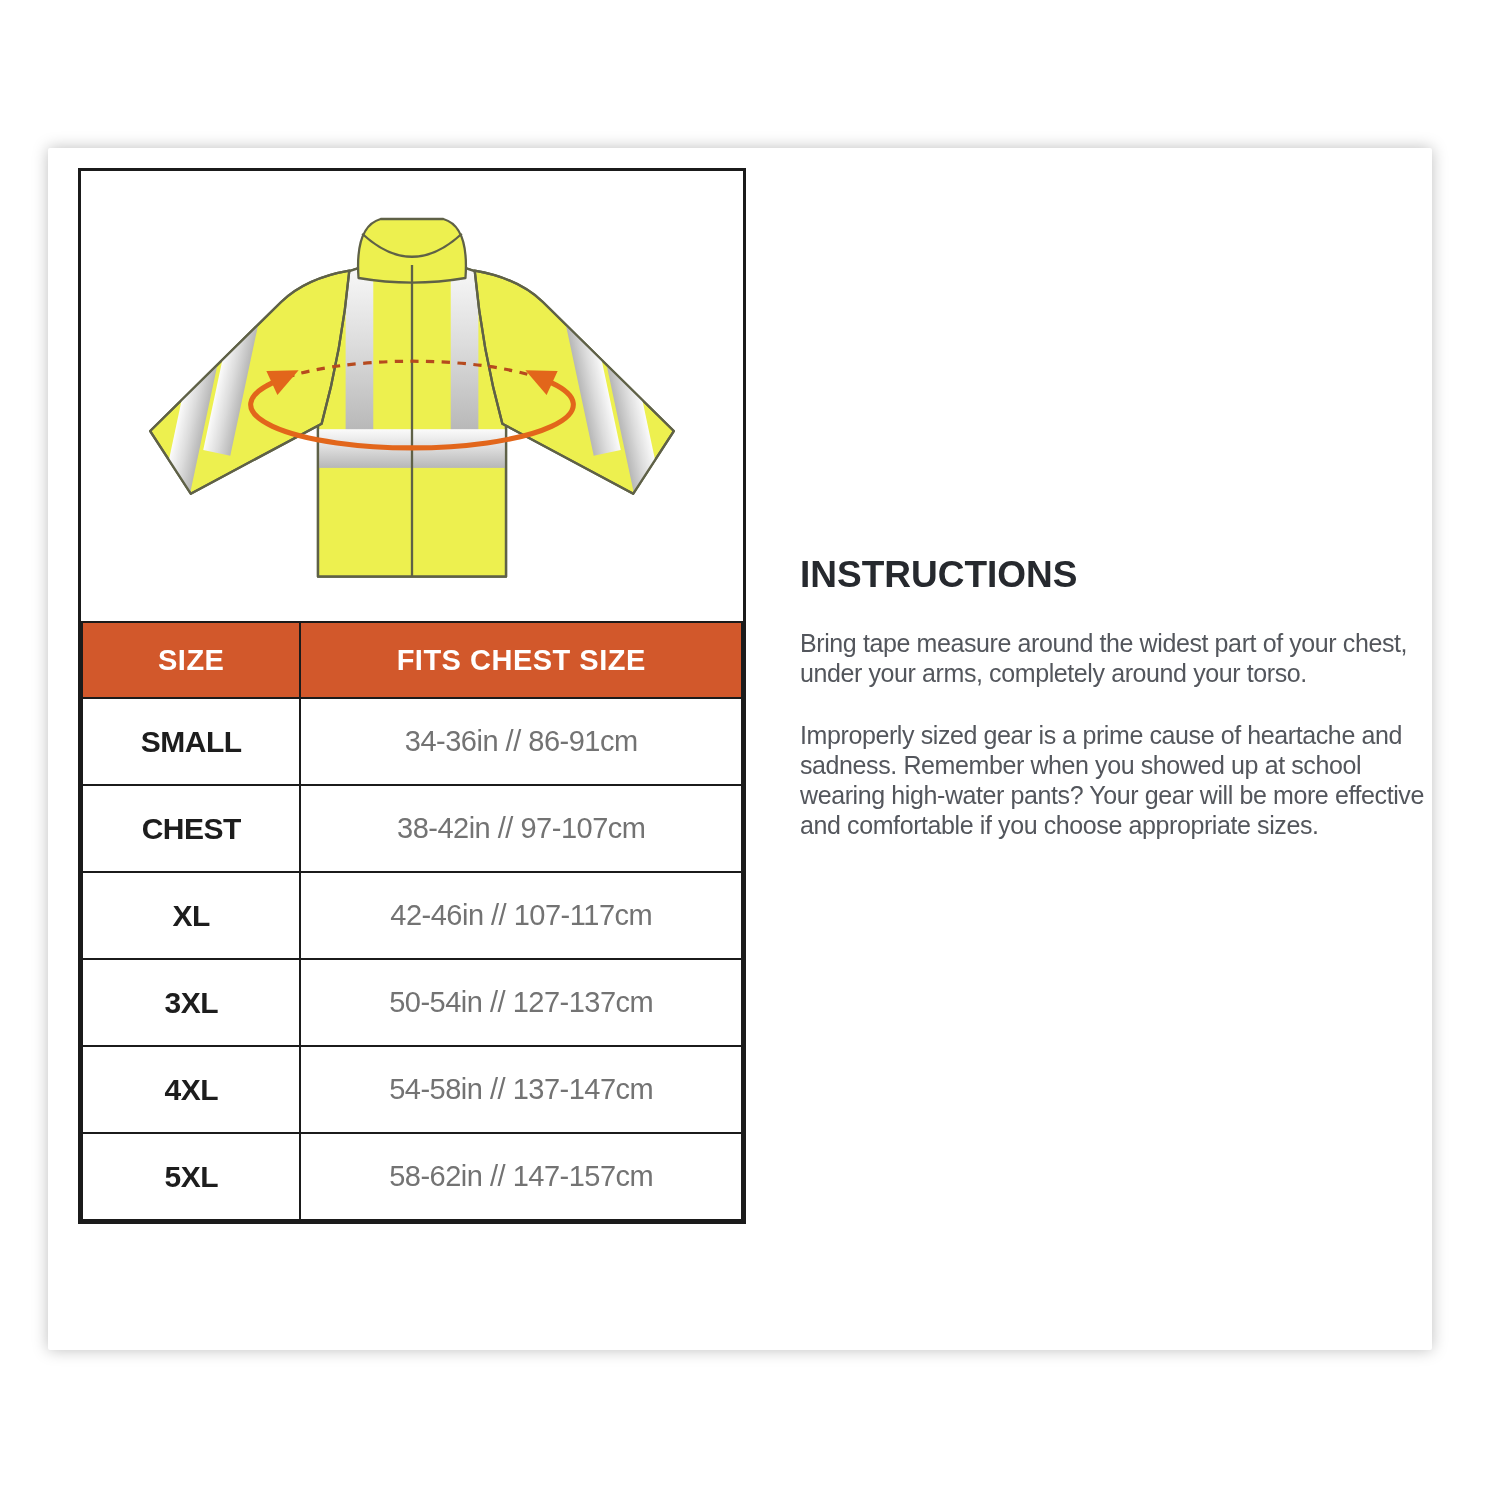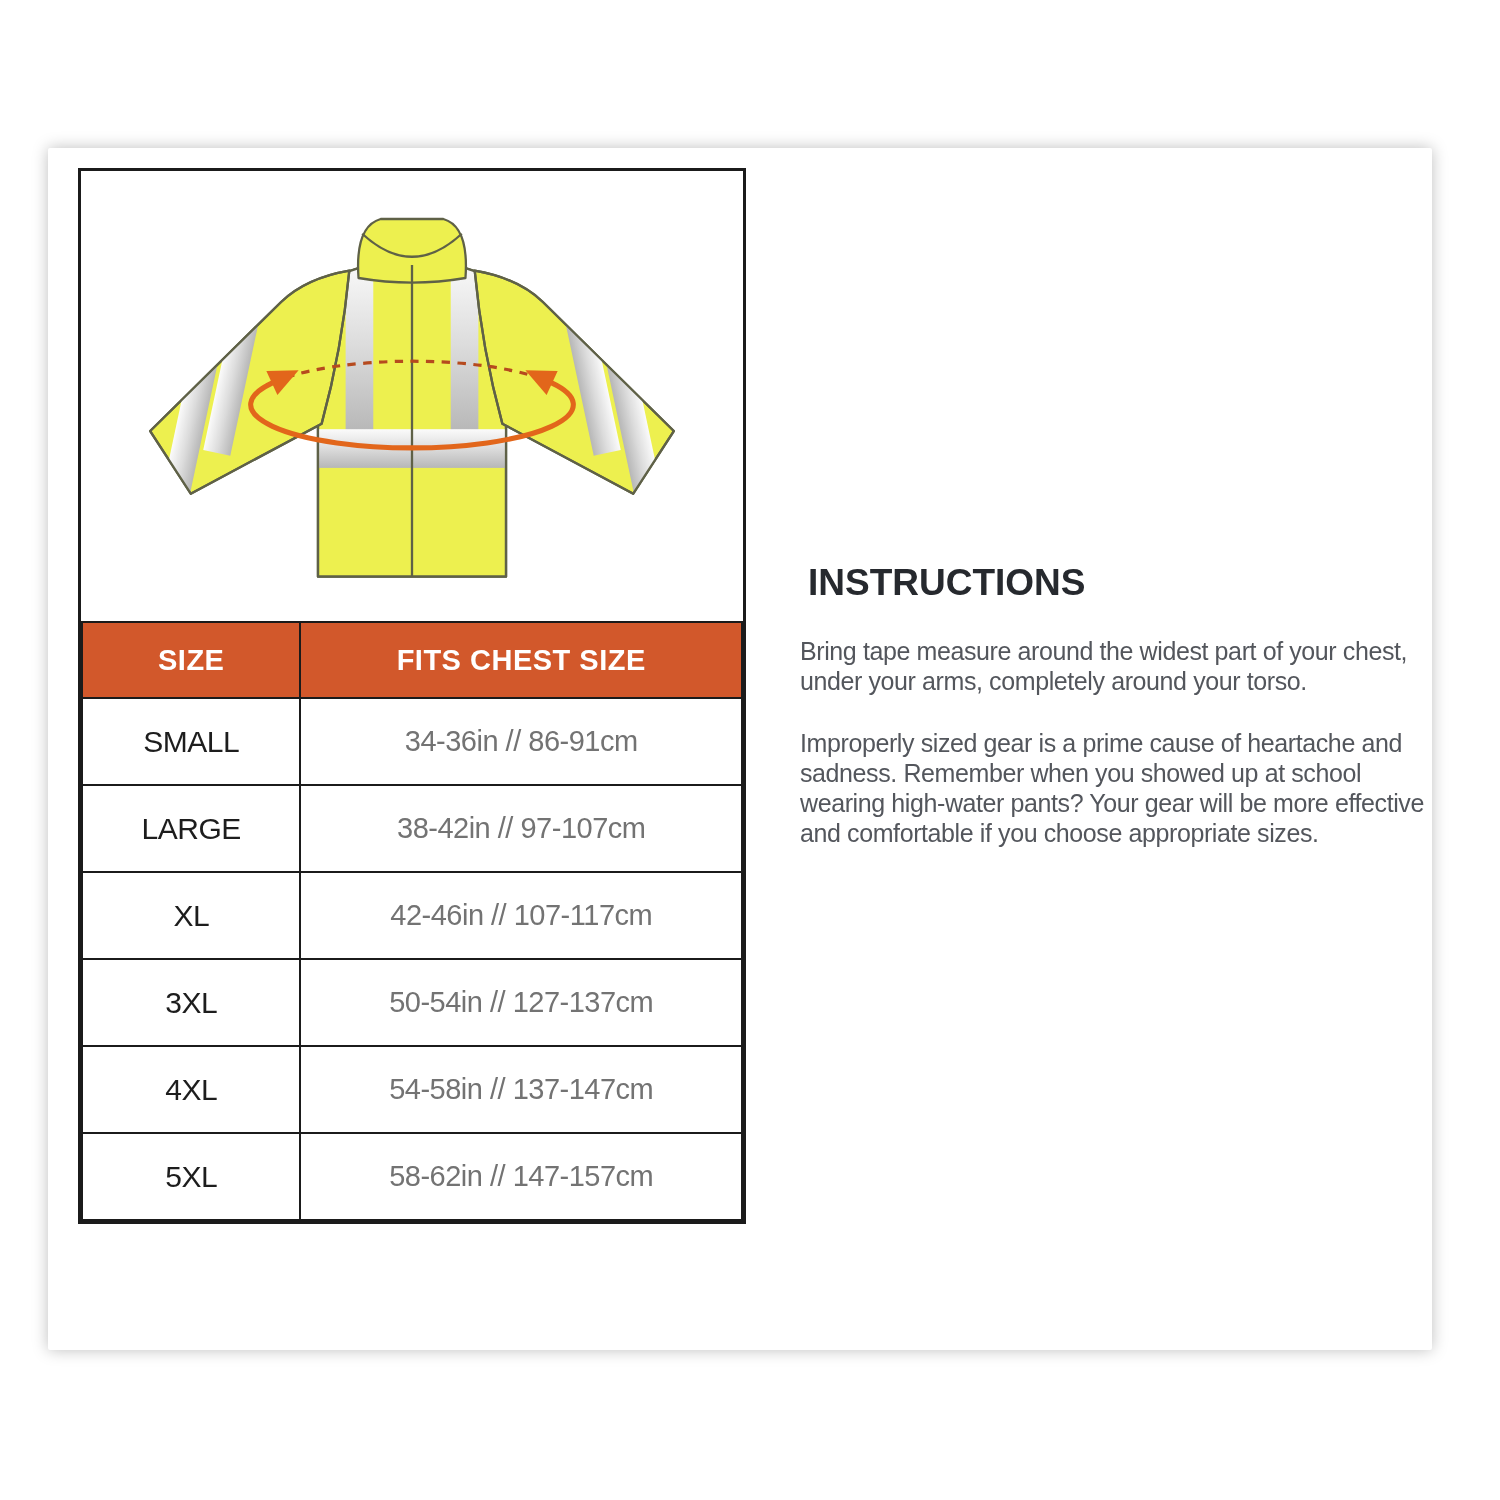--- a/index.html
+++ b/index.html
@@ -26,31 +26,31 @@
   table.size-table th, table.size-table td{
     border:2px solid var(--table-border);text-align:center;vertical-align:middle;
     padding:0;overflow:hidden;
   }
   table.size-table th{
     background:var(--table-header-bg);color:#ffffff;
     font-size:29px;font-weight:bold;letter-spacing:0.5px;height:74px;
     font-stretch:condensed;
   }
   td.cell-size{
-    font-weight:normal;font-size:30px;color:#1d1d1d;letter-spacing:-0.5px;font-stretch:condensed;
+    font-weight:bold;font-size:30px;color:#1d1d1d;letter-spacing:-0.5px;font-stretch:condensed;
   }
   td.cell-chest{
     font-size:29px;color:#737373;letter-spacing:-0.5px;font-stretch:condensed;
   }
   
   .instructions{
     position:absolute;left:752px;top:406px;width:630px;
   }
   .instructions h2{
-    margin:8px;font-size:37px;font-weight:bold;color:#26292e;letter-spacing:0;
+    margin:0;font-size:37px;font-weight:bold;color:#26292e;letter-spacing:0;
     font-stretch:condensed;
   }
   .instructions p{
     margin:32px 0 0 0;font-size:25px;line-height:30px;color:#53565c;
     letter-spacing:-0.4px;font-stretch:condensed;
   }
   
   .j-fill{fill:var(--jacket-yellow);stroke:var(--jacket-outline);stroke-width:2.5;stroke-linejoin:round;}
   .j-line{fill:none;stroke:var(--jacket-outline);stroke-width:2.5;stroke-linejoin:round;}
   .j-silver{fill:url(#silverGrad);stroke:none;}
@@ -128,21 +128,21 @@
             <th>SIZE</th>
             <th>FITS CHEST SIZE</th>
           </tr>
         </thead>
         <tbody>
             <tr>
               <td class="cell-size">SMALL</td>
               <td class="cell-chest">34-36in // 86-91cm</td>
             </tr>
             <tr>
-              <td class="cell-size">LARGE</td>
+              <td class="cell-size">CHEST</td>
               <td class="cell-chest">38-42in // 97-107cm</td>
             </tr>
             <tr>
               <td class="cell-size">XL</td>
               <td class="cell-chest">42-46in // 107-117cm</td>
             </tr>
             <tr>
               <td class="cell-size">3XL</td>
               <td class="cell-chest">50-54in // 127-137cm</td>
             </tr>

